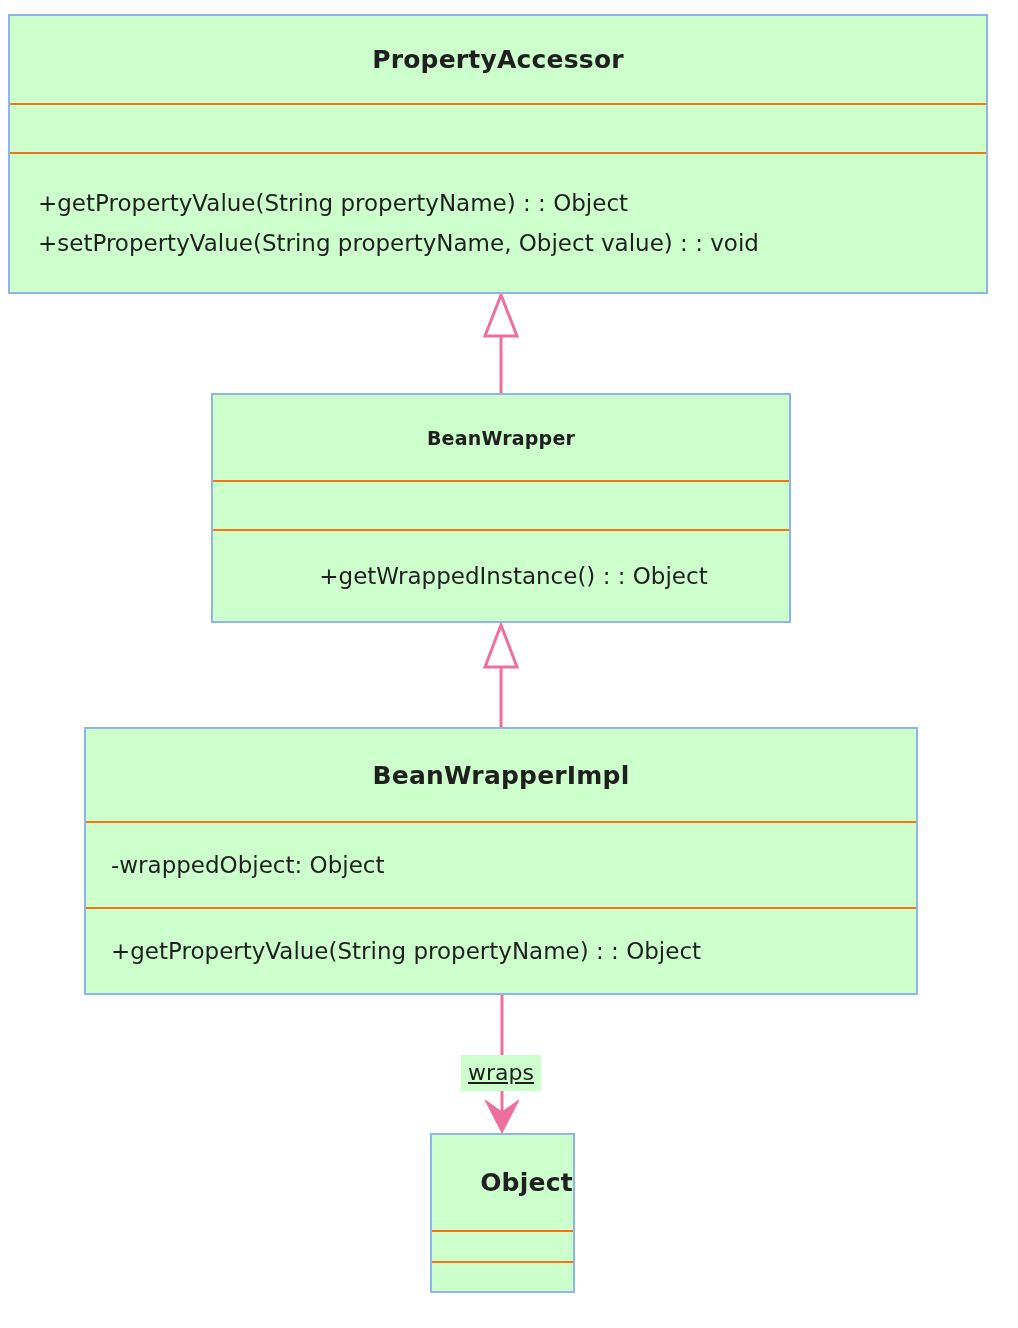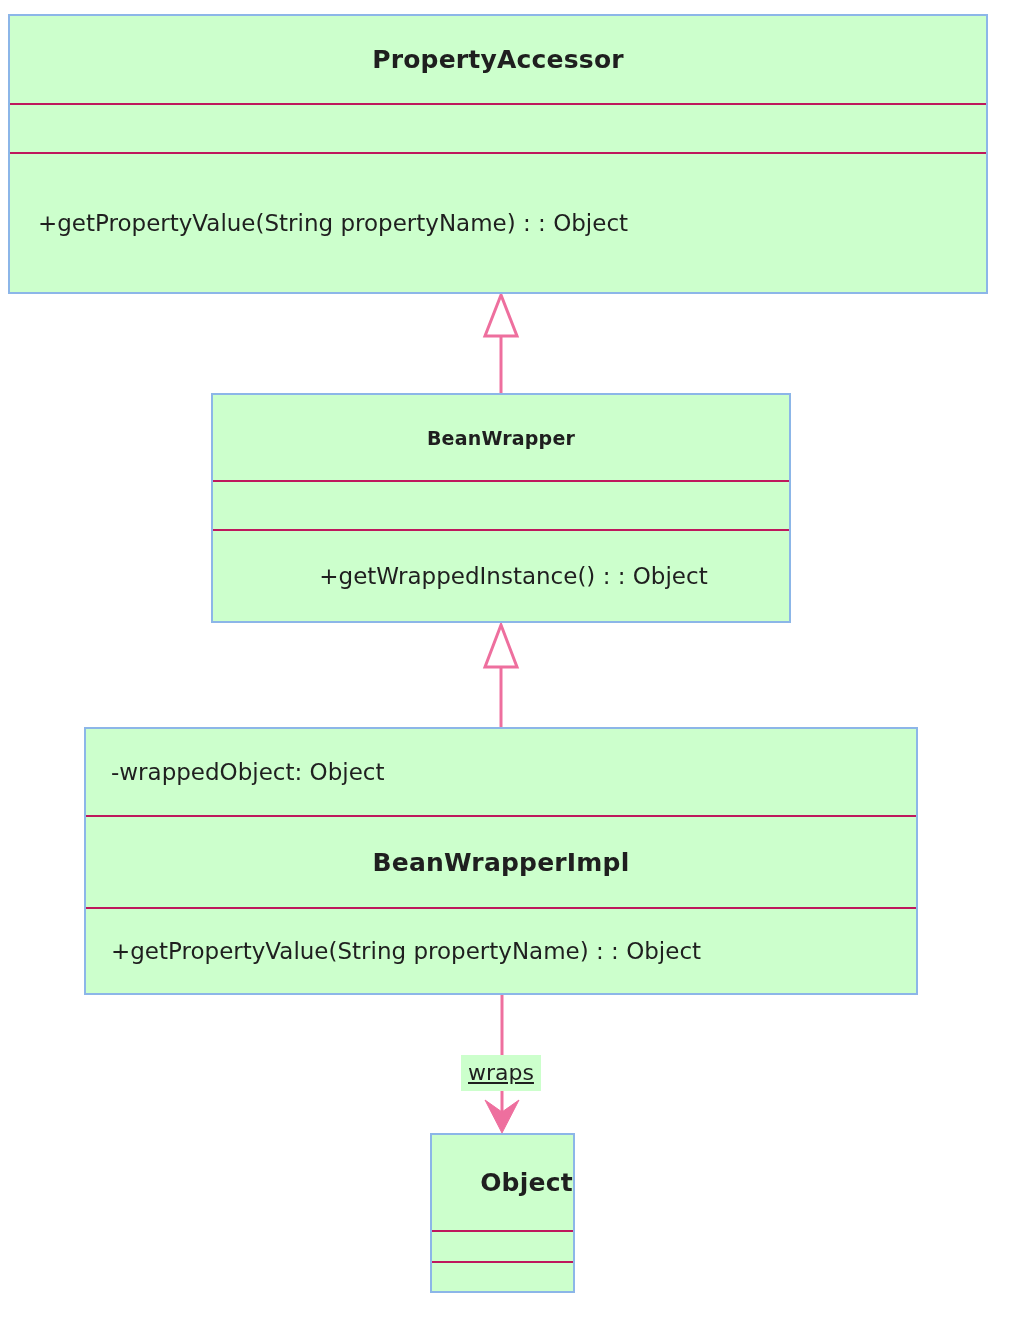--- a/index.html
+++ b/index.html
@@ -35,21 +35,21 @@
   }
 
   .uml-compartment {
     box-sizing: border-box;
     position: relative;
     display: flex;
     flex-direction: column;
     justify-content: center;
   }
   .uml-compartment + .uml-compartment {
-    border-top: 2px solid #be185d;
+    border-top: 2px solid #f97316;
   }
 
   .uml-title-compartment {
     align-items: center;
     justify-content: center;
   }
 
   .uml-class-name {
     font-family: "DejaVu Sans", "Liberation Sans", sans-serif;
     font-weight: bold;
@@ -158,40 +158,41 @@
     </g>
   </svg>
 
   <div class="uml-class" id="class-property-accessor">
     <div class="uml-compartment uml-title-compartment">
       <div class="uml-class-name">PropertyAccessor</div>
     </div>
     <div class="uml-compartment uml-attrs-compartment"></div>
     <div class="uml-compartment uml-methods-compartment">
       <div class="uml-member">+getPropertyValue(String propertyName) : : Object</div>
+      <div class="uml-member">+setPropertyValue(String propertyName, Object value) : : void</div>
     </div>
   </div>
 
   <div class="uml-class" id="class-bean-wrapper">
     <div class="uml-compartment uml-title-compartment">
       <div class="uml-class-name">BeanWrapper</div>
     </div>
     <div class="uml-compartment uml-attrs-compartment"></div>
     <div class="uml-compartment uml-methods-compartment">
       <div class="uml-member">+getWrappedInstance() : : Object</div>
     </div>
   </div>
 
   <div class="uml-class" id="class-bean-wrapper-impl">
+    <div class="uml-compartment uml-title-compartment">
+      <div class="uml-class-name">BeanWrapperImpl</div>
+    </div>
     <div class="uml-compartment uml-attrs-compartment">
       <div class="uml-member">-wrappedObject: Object</div>
     </div>
-    <div class="uml-compartment uml-title-compartment">
-      <div class="uml-class-name">BeanWrapperImpl</div>
-    </div>
     <div class="uml-compartment uml-methods-compartment">
       <div class="uml-member">+getPropertyValue(String propertyName) : : Object</div>
     </div>
   </div>
 
   <div class="uml-class" id="class-object">
     <div class="uml-compartment uml-title-compartment">
       <div class="uml-class-name">Object</div>
     </div>
     <div class="uml-compartment uml-attrs-compartment"></div>

